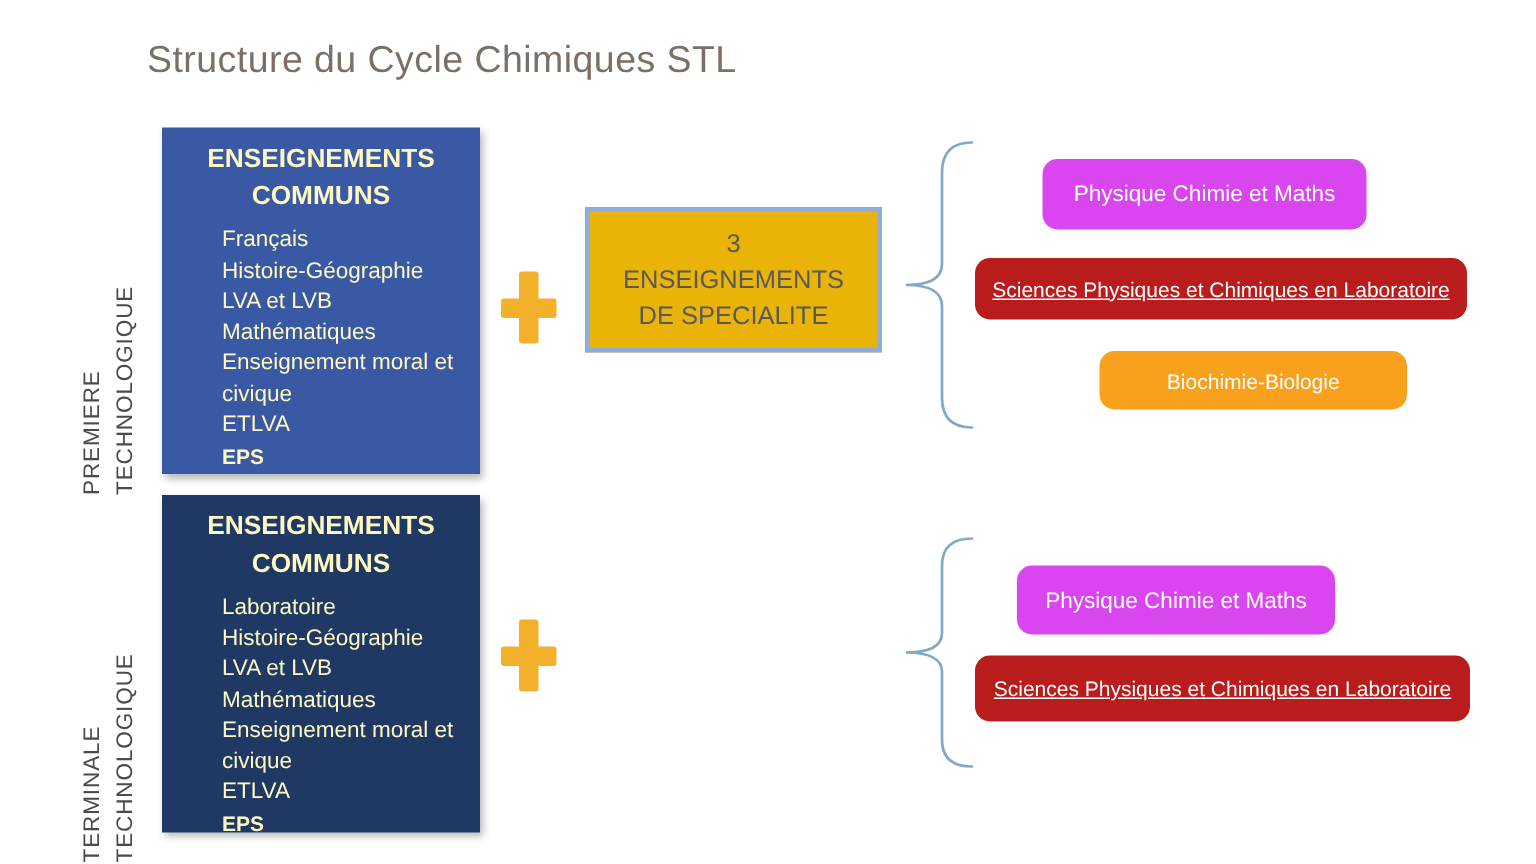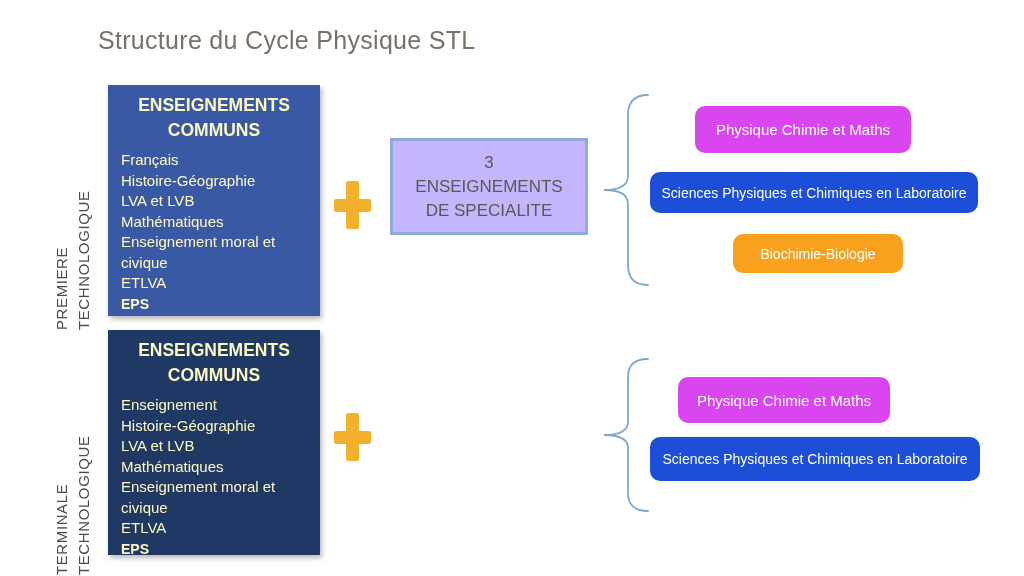--- a/index.html
+++ b/index.html
@@ -52,41 +52,42 @@
     width: 180px;
     margin: 0 auto;
   }
   .subject-list {
     list-style: none;
     margin-top: 7px;
     padding-left: 13px;
     padding-right: 10px;
     font-size: 15px;
     line-height: 20.5px;
+    margin-left: 27px;
   }
   .subject-list li.bold { font-weight: bold; font-size: 14px; }
 
   .plus {
     position: absolute;
     width: 37px;
     height: 48px;
   }
   .plus.p1 { left: 334px; top: 181px; }
   .plus.p2 { left: 334px; top: 413px; }
   .plus .bar-h, .plus .bar-v { position: absolute; background: #f2b02b; border-radius: 2px; }
   .plus .bar-h { left: 0; top: 17.5px; width: 37px; height: 13px; }
   .plus .bar-v { left: 12px; top: 0; width: 13px; height: 48px; }
   .plus .sr { position: absolute; opacity: 0; font-size: 1px; }
 
   .spec-box {
     position: absolute;
     left: 390px;
     width: 198px;
     height: 97px;
-    background: #c4b5fd;
+    background: #eab308;
     border: 3px solid #8faadc;
     display: flex;
     align-items: center;
     justify-content: center;
     text-align: center;
     font-size: 17px;
     line-height: 24px;
     color: #595959;
     padding: 0 18px;
   }
@@ -102,34 +103,34 @@
     position: absolute;
     border-radius: 10px;
     color: #ffffff;
     display: flex;
     align-items: center;
     justify-content: center;
     text-align: center;
     font-size: 14px;
   }
   .pill.navy { background: #d946ef; }
-  .pill.blue { background: #1d4ed8; }
+  .pill.blue { background: #b91c1c; text-decoration: underline; }
   .pill.orange { background: #f9a01c; }
   .pill.g1-physique { left: 695px; top: 106px; width: 216px; height: 47px; font-size: 15px; }
   .pill.g1-sciences { left: 650px; top: 172px; width: 328px; height: 41px; }
-  .pill.g1-biochimie { left: 733px; top: 234px; width: 170px; height: 39px; }
+  .pill.g1-biochimie { left: 733px; top: 234px; width: 205px; height: 39px; }
   .pill.g2-physique { left: 678px; top: 377px; width: 212px; height: 46px; font-size: 15px; }
   .pill.g2-sciences { left: 650px; top: 437px; width: 330px; height: 44px; }
 </style>
 </head>
 <body>
 
 <div class="slide">
 
-  <div class="title">Structure du Cycle Physique STL</div>
+  <div class="title">Structure du Cycle Chimiques STL</div>
 
   <div class="side-label premiere">
     <div>PREMIERE</div>
     <div>TECHNOLOGIQUE</div>
   </div>
 
   <div class="commons-box premiere">
     <div class="commons-header">ENSEIGNEMENTS COMMUNS</div>
     <ul class="subject-list">
       <li>Français</li>
@@ -167,21 +168,21 @@
   </div>
 
   <div class="side-label terminale">
     <div>TERMINALE</div>
     <div>TECHNOLOGIQUE</div>
   </div>
 
   <div class="commons-box terminale">
     <div class="commons-header">ENSEIGNEMENTS COMMUNS</div>
     <ul class="subject-list">
-      <li>Enseignement</li>
+      <li>Laboratoire</li>
       <li>Histoire-Géographie</li>
       <li>LVA et LVB</li>
       <li>Mathématiques</li>
       <li>Enseignement moral et civique</li>
       <li>ETLVA</li>
       <li class="bold">EPS</li>
     </ul>
   </div>
 
   <div class="plus p2">

